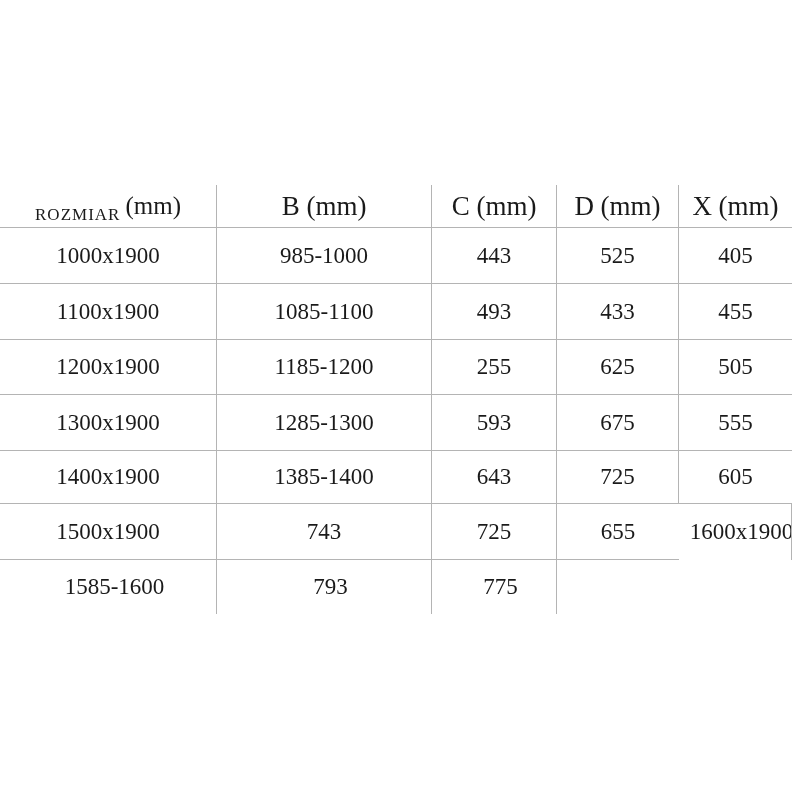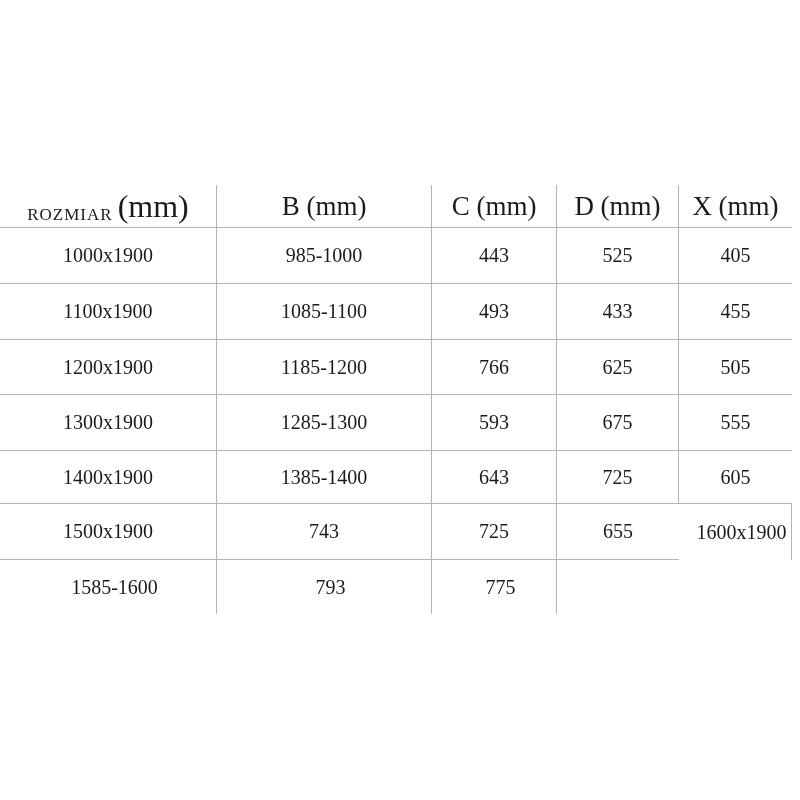--- a/index.html
+++ b/index.html
@@ -23,36 +23,36 @@
     grid-template-columns: 217px 215px 125px 122px 113px;
     grid-template-rows: 43px 56px 56px 55px 56px 53px 56px 54px;
   }
   .cell {
     box-sizing: border-box;
     display: flex;
     align-items: center;
     justify-content: center;
     border-right: 1px solid #b4b4b4;
     border-bottom: 1px solid #b4b4b4;
-    font-size: 20px;
+    font-size: 23px;
     white-space: nowrap;
     overflow: hidden;
   }
   .cell.c-last { border-right: none; }
   .cell.r-last { border-bottom: none; padding-left: 13px; }
   .cell.head { font-size: 27px; }
   .rozmiar-label {
     font-size: 17px;
     letter-spacing: 1px;
     text-transform: uppercase;
     margin-right: 5px;
     margin-top: 17px;
   }
   .rozmiar-unit {
-    font-size: 32px;
+    font-size: 25px;
   }
 </style>
 </head>
 <body>
 
 <div class="size-table">
 
   <div class="cell head">
     <span class="rozmiar-label">ROZMIAR</span>
     <span class="rozmiar-unit">(mm)</span>
@@ -69,21 +69,21 @@
   <div class="cell c-last">405</div>
 
   <div class="cell">1100x1900</div>
   <div class="cell">1085-1100</div>
   <div class="cell">493</div>
   <div class="cell">433</div>
   <div class="cell c-last">455</div>
 
   <div class="cell">1200x1900</div>
   <div class="cell">1185-1200</div>
-  <div class="cell">766</div>
+  <div class="cell">255</div>
   <div class="cell">625</div>
   <div class="cell c-last">505</div>
 
   <div class="cell">1300x1900</div>
   <div class="cell">1285-1300</div>
   <div class="cell">593</div>
   <div class="cell">675</div>
   <div class="cell c-last">555</div>
 
   <div class="cell">1400x1900</div>

